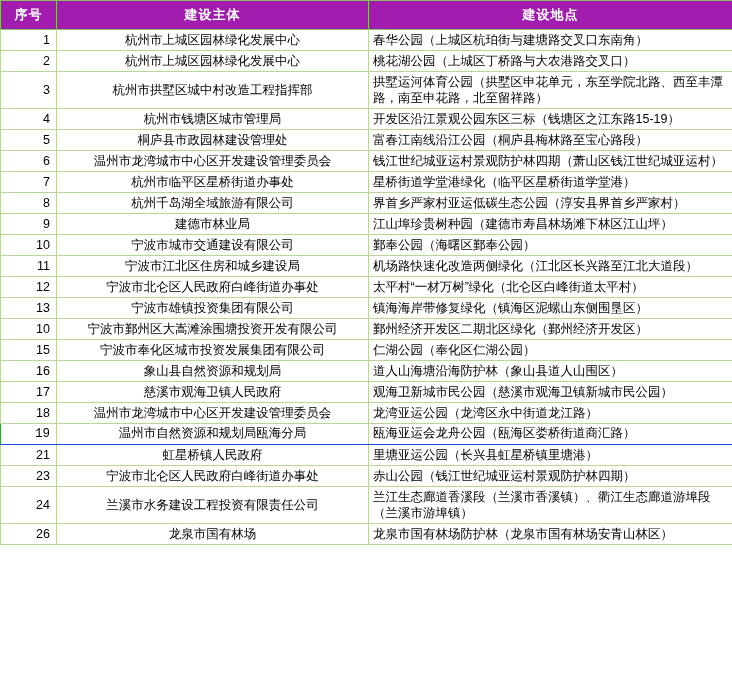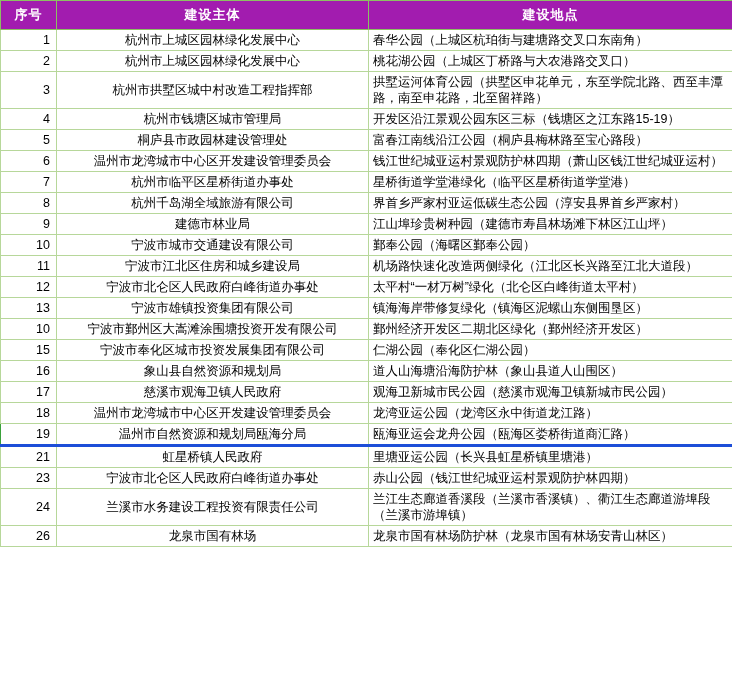--- a/index.html
+++ b/index.html
@@ -48,21 +48,22 @@
   }
   td.org {
     text-align: center;
   }
   td.loc {
     text-align: left;
     margin-top: 39px;
   }
   tbody tr.highlight td {
     border-top: 1px solid #3aa13a;
-    border-bottom: 3px solid #1d4ed8;
+    border-bottom: 1px solid #1d4ed8;
+    font-family: Liberation Mono, monospace;
   }
   tbody tr.highlight td:first-child {
     border-left: 1px solid #3aa13a;
   }
   tbody tr.highlight td:last-child {
     border-right: 1px solid #3aa13a;
   }
 </style>
 </head>
 <body>

